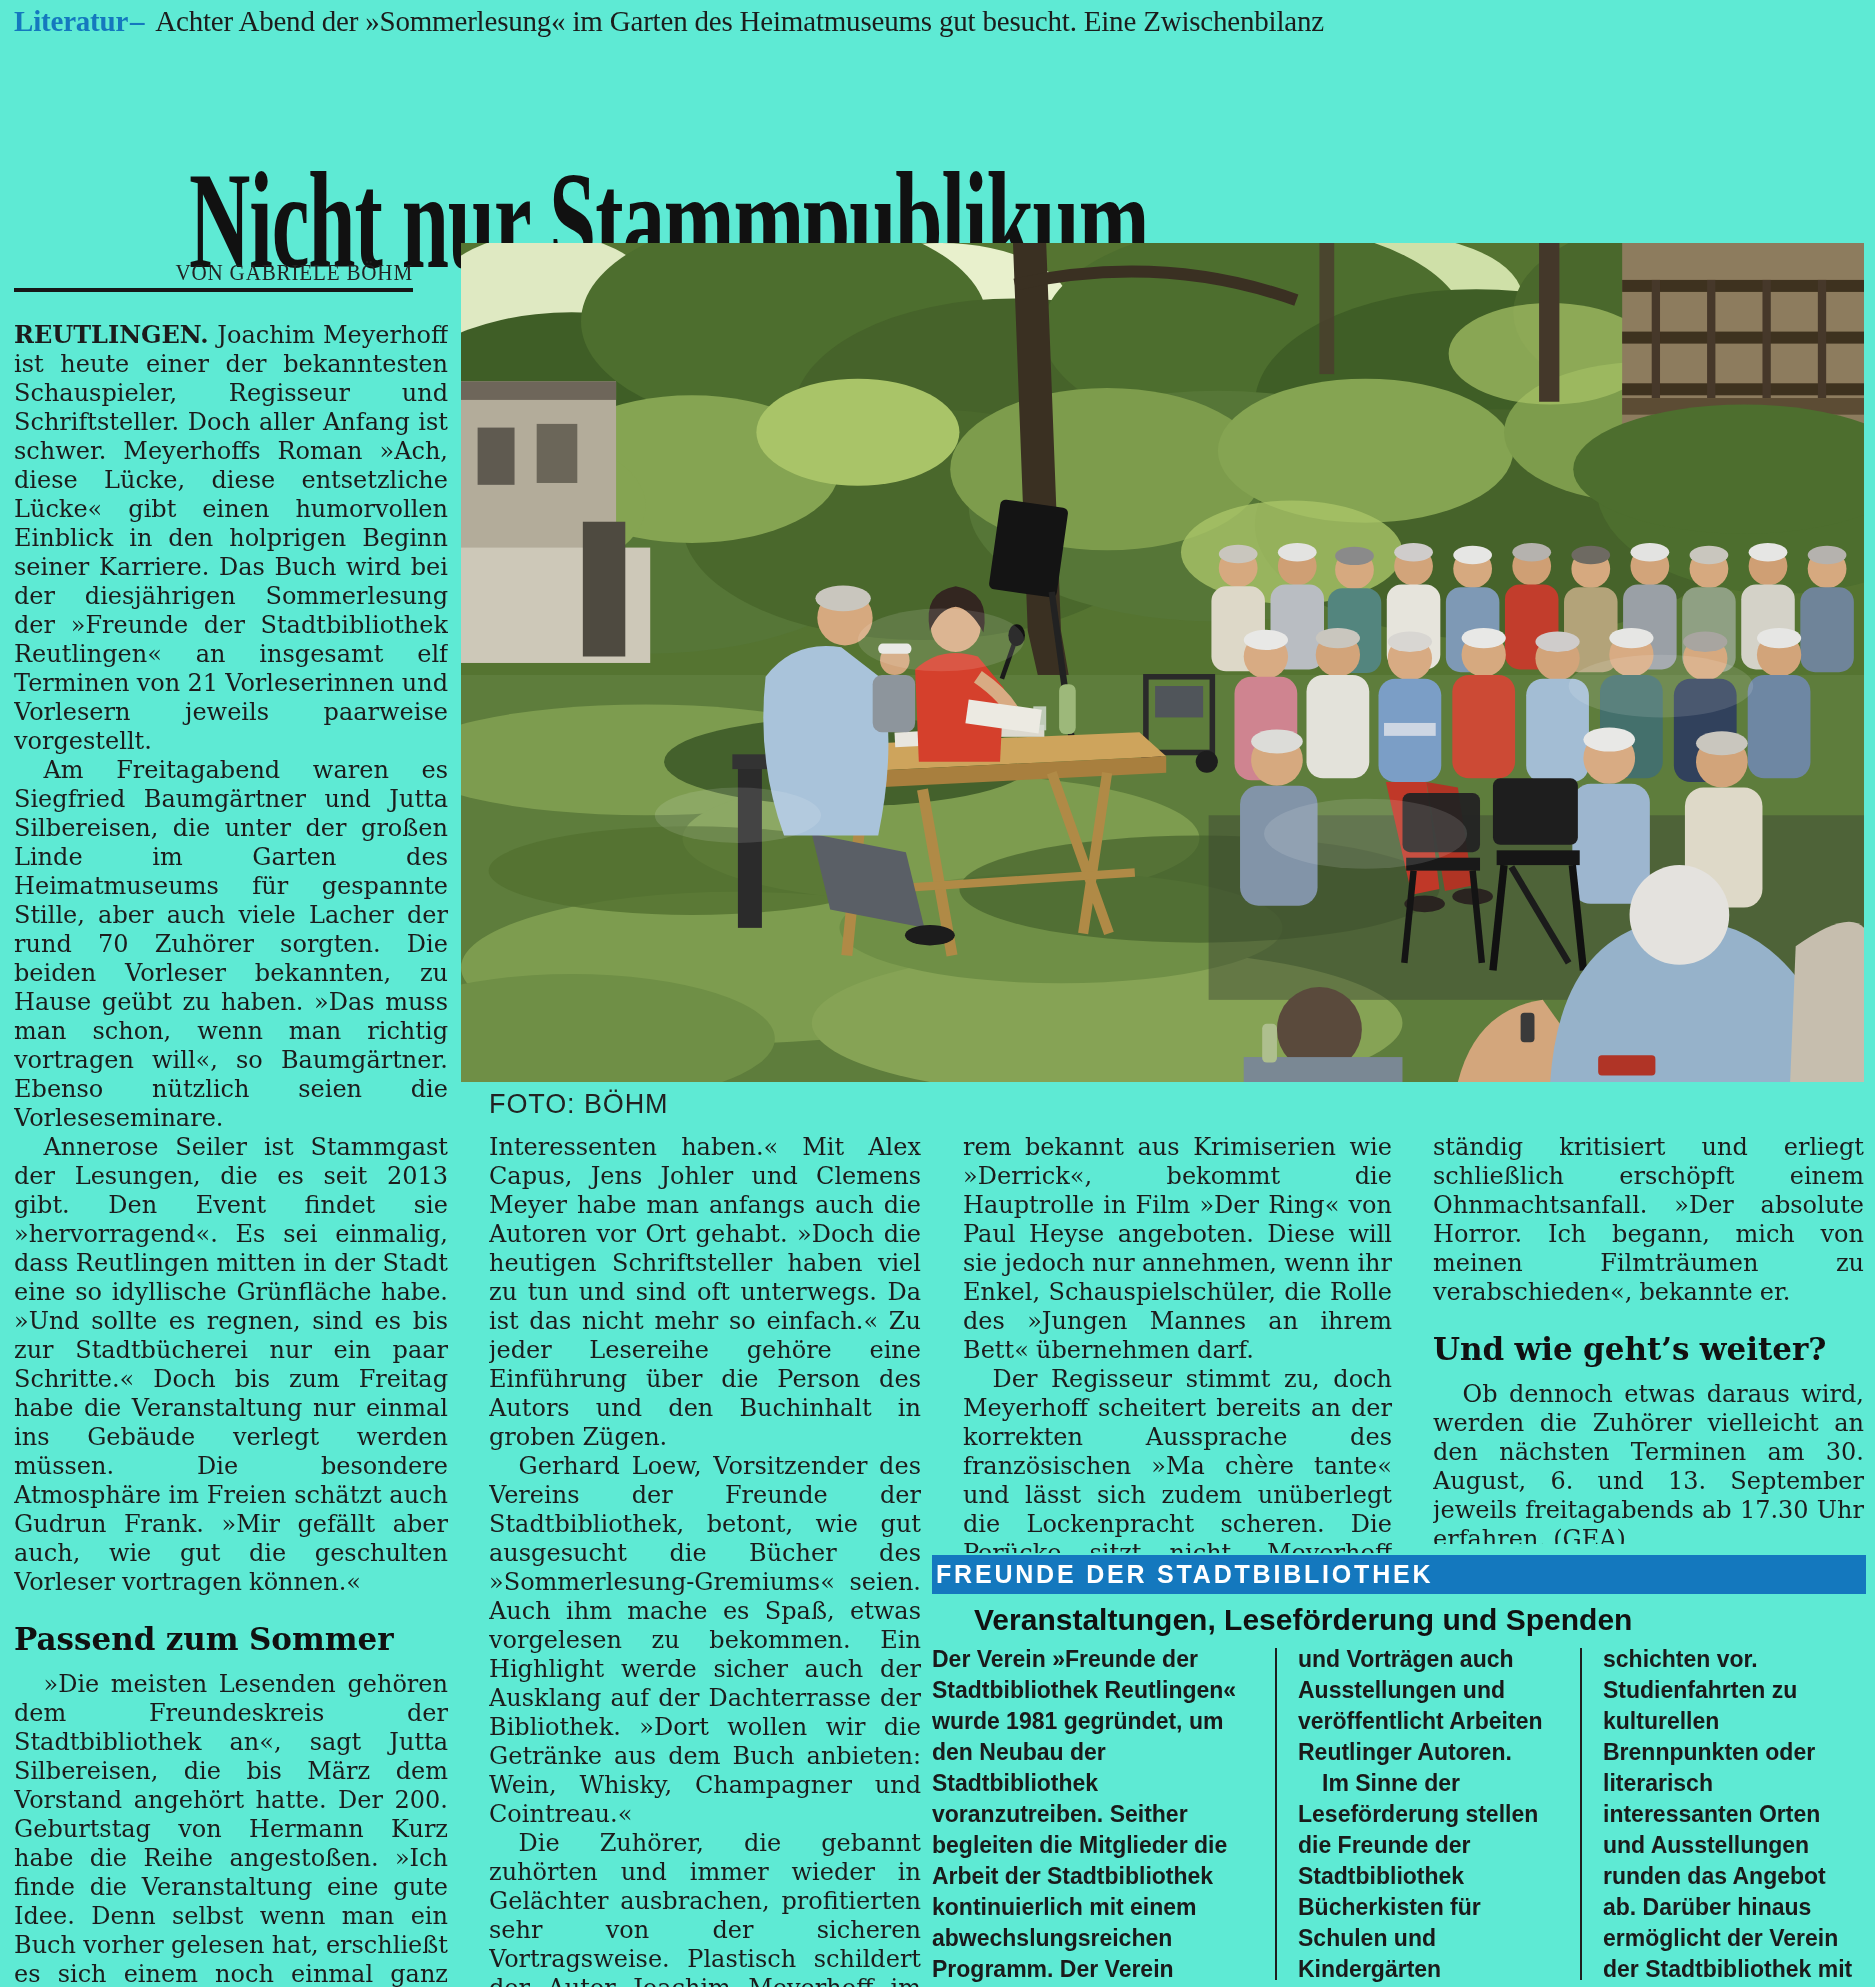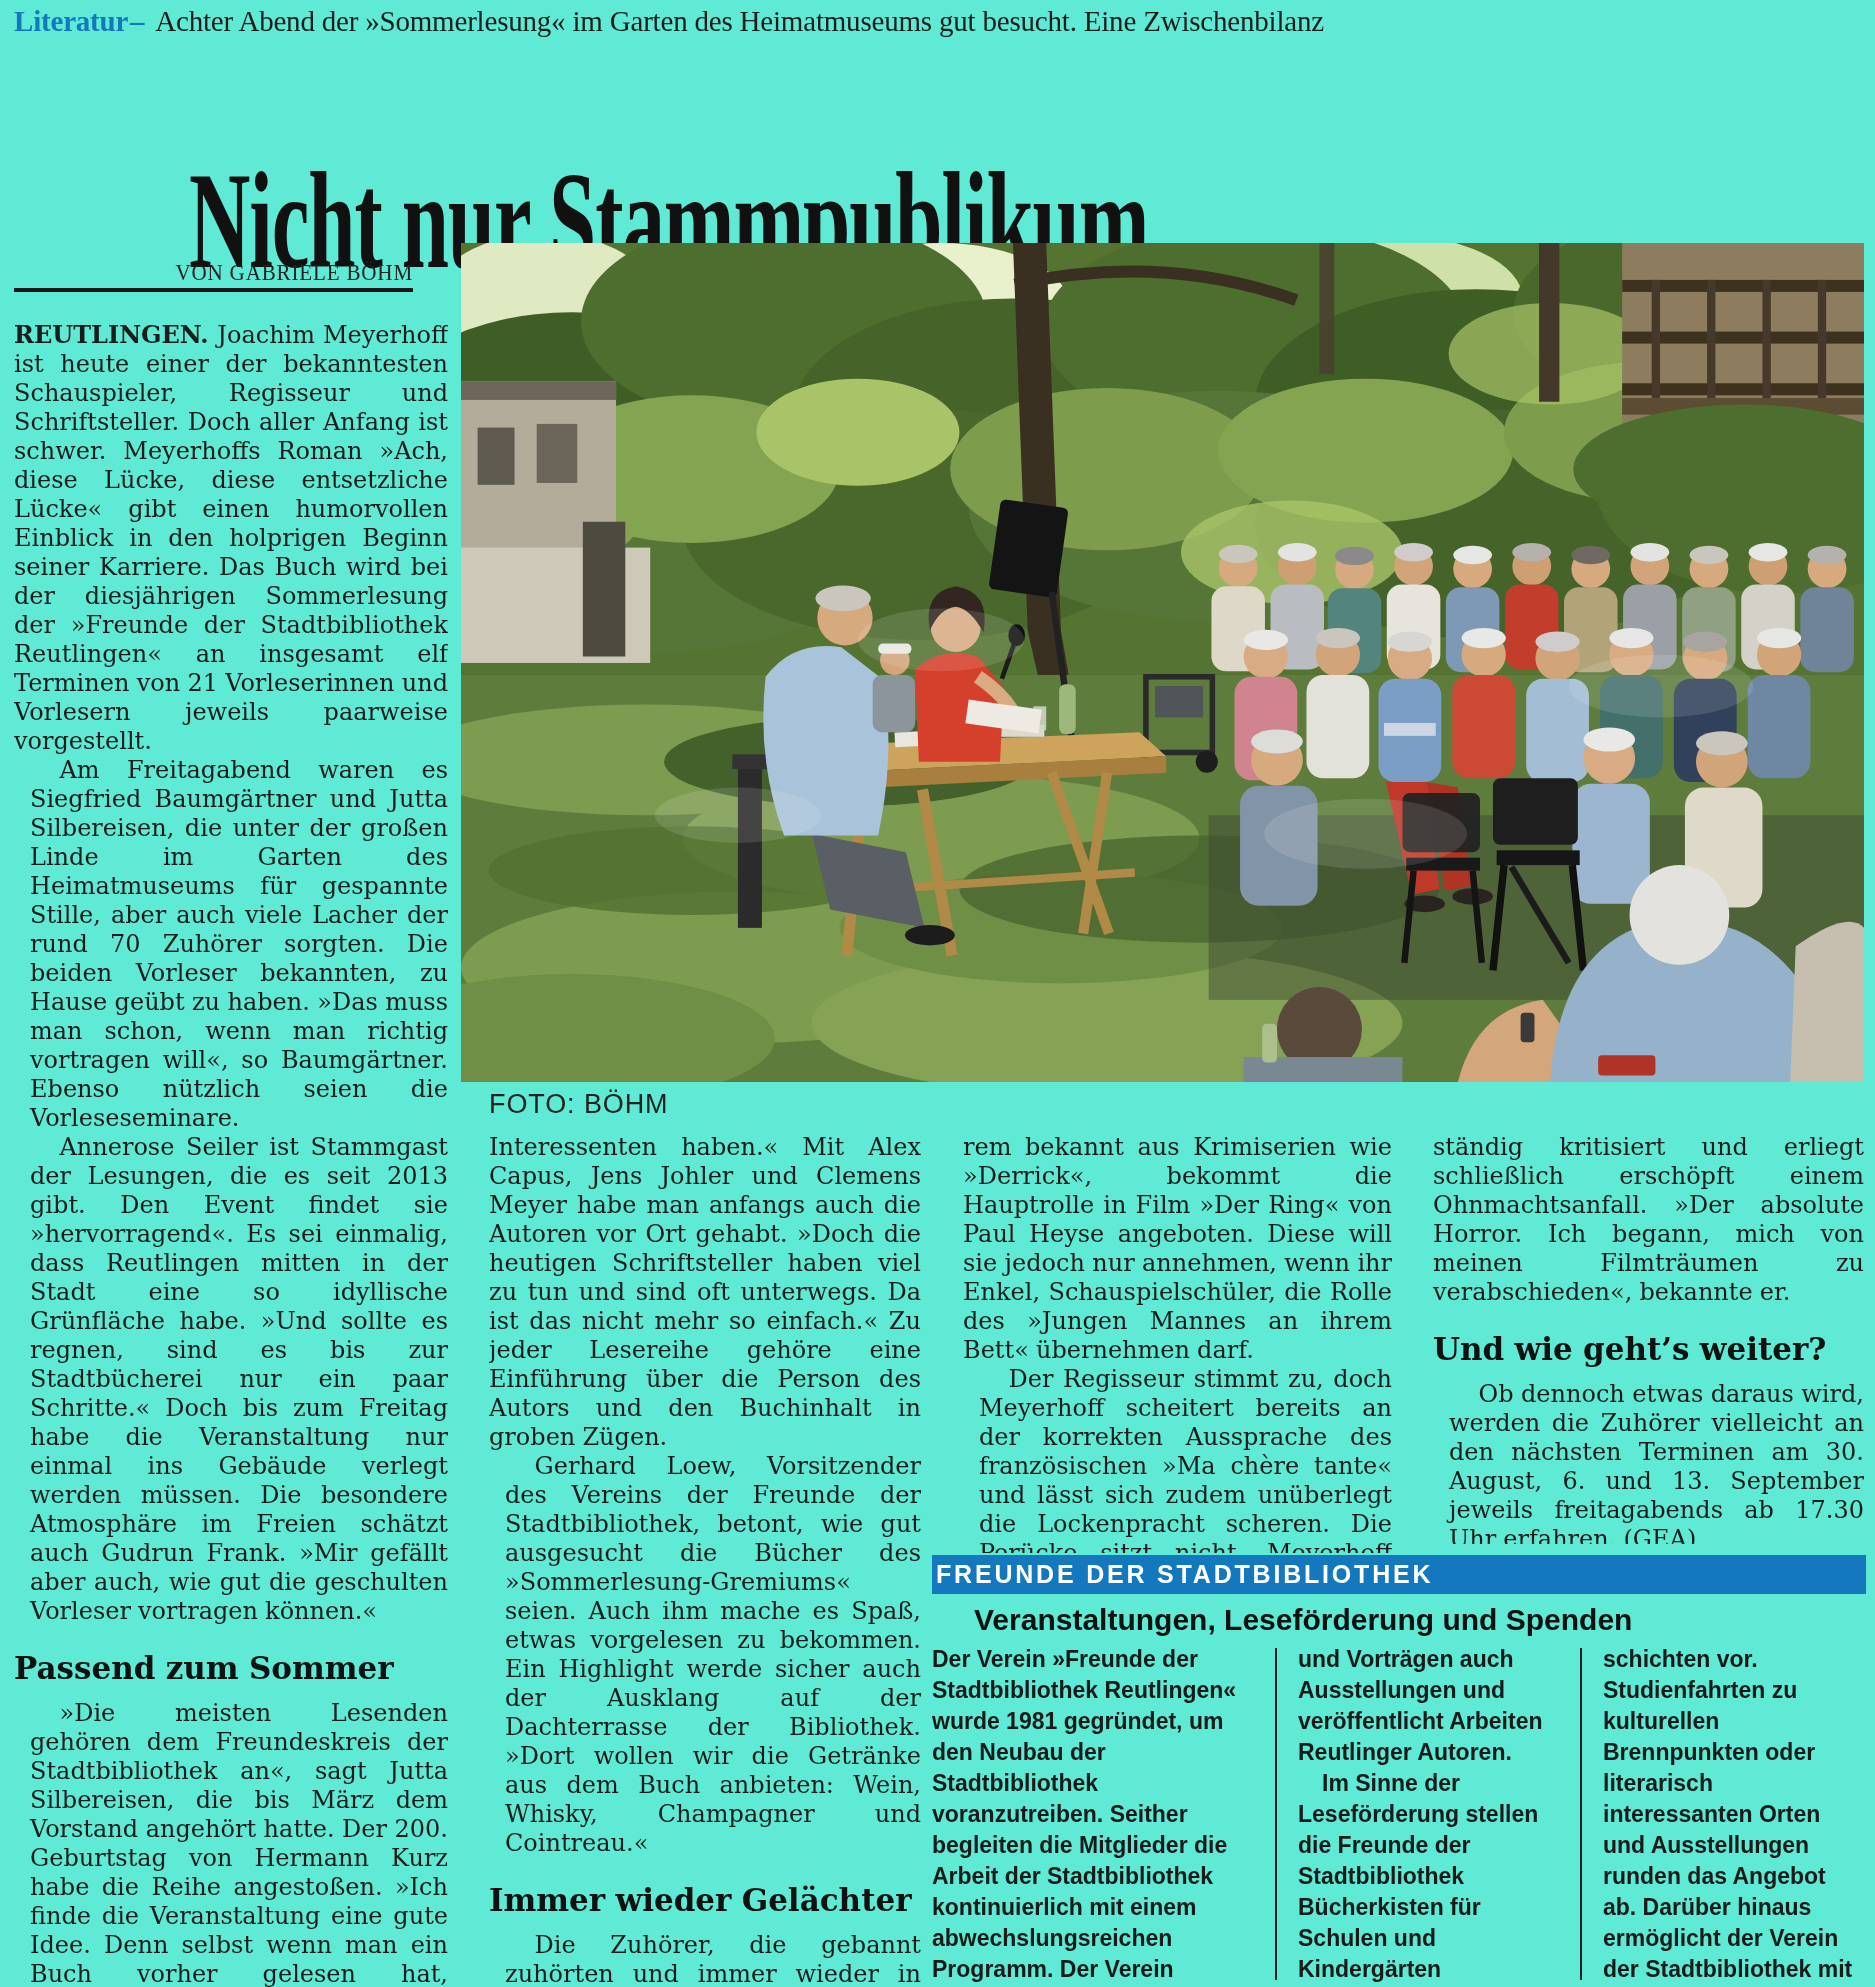--- a/index.html
+++ b/index.html
@@ -16,21 +16,21 @@
             transform:scaleX(.62);transform-origin:0 0;white-space:nowrap;color:#111;}
   
   .byline{position:absolute;left:14px;top:259px;width:399px;text-align:right;
           font-family:Liberation Serif, serif;font-size:24px;color:#222;}
   .byline span{display:inline-block;transform:scaleX(.88);transform-origin:100% 50%;letter-spacing:0.9px;}
   .byrule{position:absolute;left:14px;top:288px;width:399px;height:3.7px;background:#171717;}
   
   .col{position:absolute;text-align:justify;font-size:24px;line-height:29px;
        overflow:hidden;hyphens:auto;-webkit-hyphens:auto;word-spacing:-0.5px;}
   .col p{margin:0;}
-  .col p.ind{text-indent:29.5px;margin-left:16px;}
+  .col p.ind{text-indent:29.5px;}
   .col h3.sub{font-size:31px;line-height:35px;margin:25px 0 13px;font-weight:bold;
               text-align:left;color:#111;font-family:"DejaVu Serif",serif;}
   #col-left{left:14px;top:320px;width:434px;height:1667px;}
   #col-a{left:489px;top:1133px;width:432px;height:854px;}
   #col-b{left:963px;top:1133px;width:429px;height:420px;}
   #col-c{left:1433px;top:1133px;width:431px;height:411px;}
   
   .photo{position:absolute;left:461px;top:243px;width:1403px;height:839px;background:#5e7d3c;overflow:hidden;}
   .photo svg{display:block;width:100%;height:100%;}
   .caption{position:absolute;left:461px;top:1089px;width:1403px;display:flex;
@@ -321,21 +321,20 @@
     </svg>
   </div>
 
   <div class="caption">
     <span class="cap-credit">FOTO: BÖHM</span>
   </div>
 
   <div class="col" id="col-a">
       <p>Interessenten haben.« Mit Alex Capus, Jens Johler und Clemens Meyer habe man anfangs auch die Autoren vor Ort gehabt. »Doch die heutigen Schriftsteller haben viel zu tun und sind oft unterwegs. Da ist das nicht mehr so einfach.« Zu jeder Lesereihe gehöre eine Einführung über die Person des Autors und den Buchinhalt in groben Zügen.</p>
       <p class="ind">Gerhard Loew, Vorsitzender des Vereins der Freunde der Stadtbibliothek, betont, wie gut ausgesucht die Bücher des »Sommerlesung-Gremiums« seien. Auch ihm mache es Spaß, etwas vorgelesen zu bekommen. Ein Highlight werde sicher auch der Ausklang auf der Dachterrasse der Bibliothek. »Dort wollen wir die Getränke aus dem Buch anbieten: Wein, Whisky, Champagner und Cointreau.«</p>
-      <h3 class="sub">Immer wieder Gelächter</h3>
       <p class="ind">Die Zuhörer, die gebannt zuhörten und immer wieder in Gelächter ausbrachen, profitierten sehr von der sicheren Vortragsweise. Plastisch schildert der Autor Joachim Meyerhoff im Kapitel »Im falschen Film« seine erste Filmrolle. Seine Großmutter Inge Birkmann, unter ande-</p>
     </div>
   <div class="col" id="col-b">
       <p>rem bekannt aus Krimiserien wie »Derrick«, bekommt die Hauptrolle in Film »Der Ring« von Paul Heyse angeboten. Diese will sie jedoch nur annehmen, wenn ihr Enkel, Schauspielschüler, die Rolle des »Jungen Mannes an ihrem Bett« übernehmen darf.</p>
       <p class="ind">Der Regisseur stimmt zu, doch Meyerhoff scheitert bereits an der korrekten Aussprache des französischen »Ma chère tante« und lässt sich zudem unüberlegt die Lockenpracht scheren. Die Perücke sitzt nicht, Meyerhoff atmet zu laut, wird</p>
     </div>
   <div class="col" id="col-c">
       <p>ständig kritisiert und erliegt schließlich erschöpft einem Ohnmachtsanfall. »Der absolute Horror. Ich begann, mich von meinen Filmträumen zu verabschieden«, bekannte er.</p>
       <h3 class="sub">Und wie geht’s weiter?</h3>
       <p class="ind">Ob dennoch etwas daraus wird, werden die Zuhörer vielleicht an den nächsten Terminen am 30. August, 6. und 13. September jeweils freitagabends ab 17.30 Uhr erfahren. (GEA)</p>

